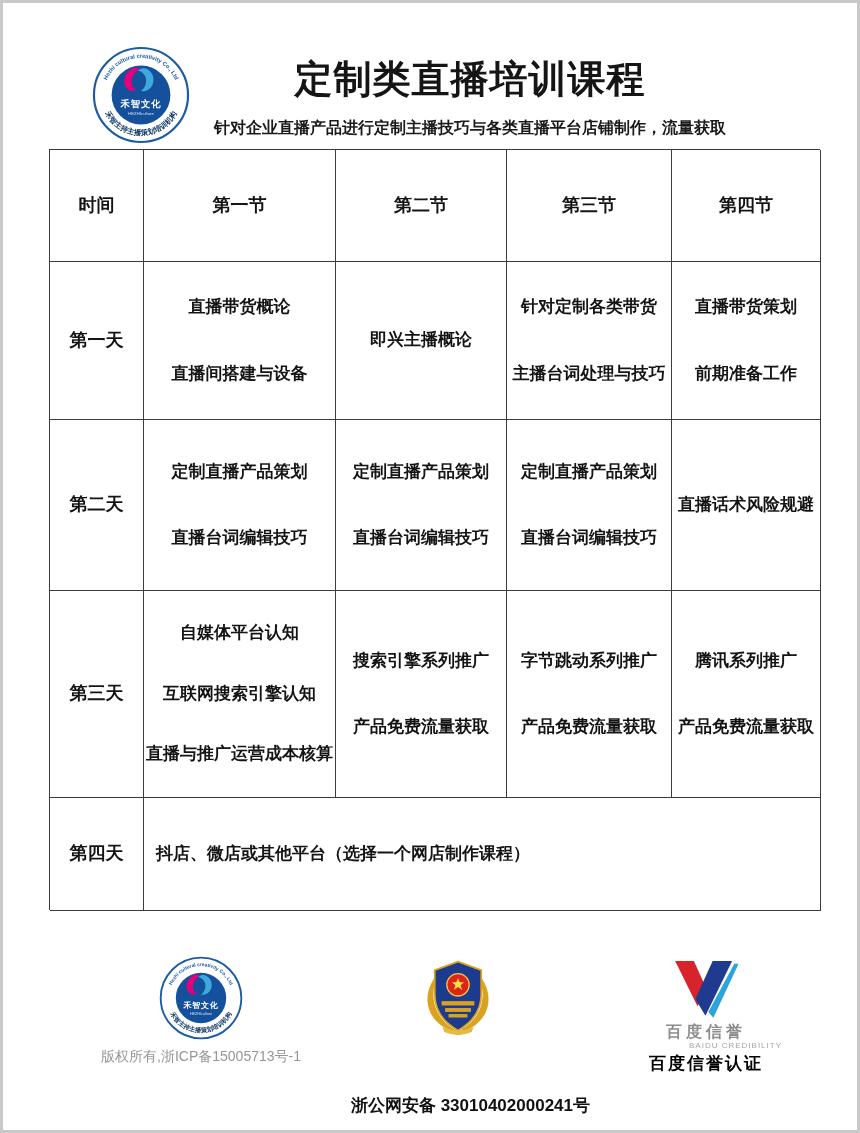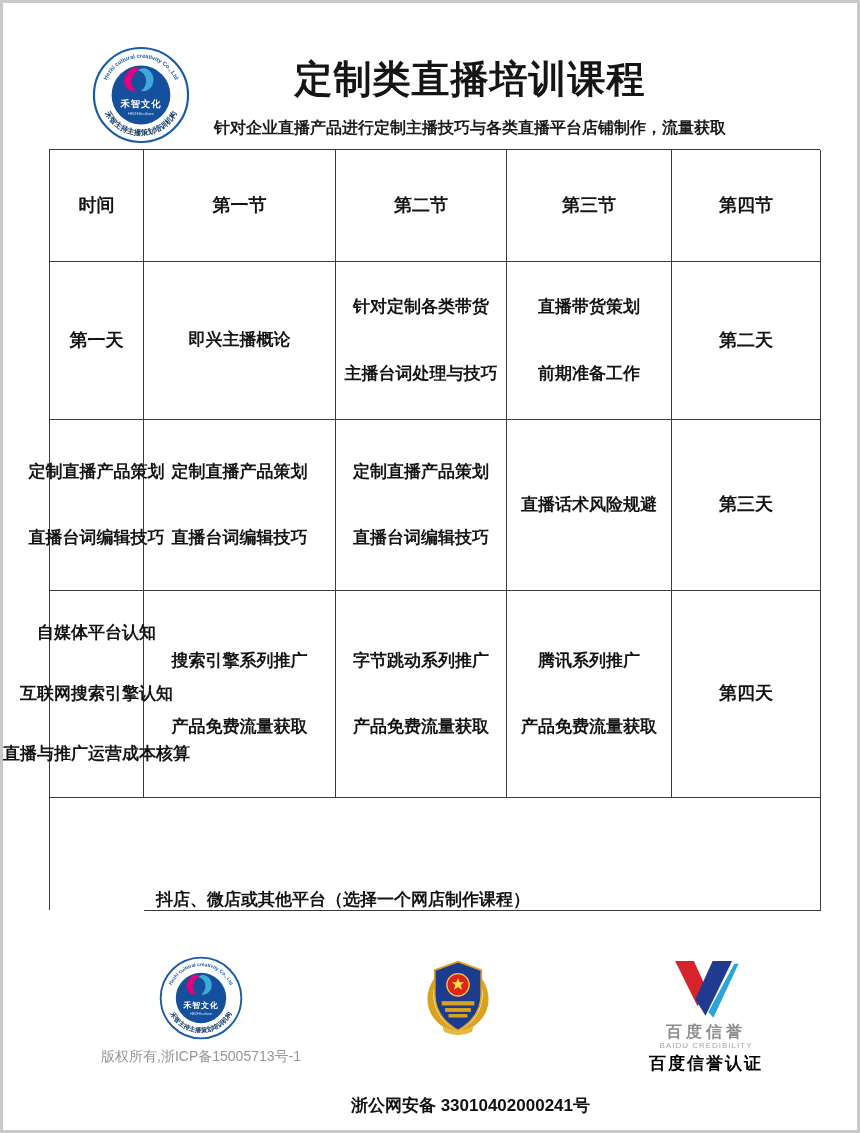--- a/index.html
+++ b/index.html
@@ -37,34 +37,34 @@
     display: flex; flex-direction: column;
     align-items: center; justify-content: center;
     gap: 46px;
     font-size: 17px; font-weight: 700; color: #141414;
     text-align: center; line-height: 1.2;
   }
   .cell .line { white-space: nowrap; }
   .cell.head, .cell.day { font-size: 18px; }
   .cell.span4 {
     grid-column: 2 / 6;
-    align-items: flex-start; justify-content: flex-end;
+    align-items: flex-start; justify-content: center;
     padding-left: 12px; text-align: left;
   }
   
   .footer-logo   { position: absolute; left: 159px; top: 956px; width: 84px; height: 84px; }
   .copyright     { position: absolute; left: 70px;  top: 1048px; width: 262px; text-align: center;
                    font-size: 14px; color: #969696; }
   .police-badge  { position: absolute; left: 415px; top: 953px; width: 86px; height: 86px; }
   .police-text   { position: absolute; left: 330px; top: 1046px; width: 260px; text-align: right;
                    font-size: 17px; font-weight: 700; color: #111; margin-top: 48px; }
   .baidu-logo    { position: absolute; left: 665px; top: 958px; width: 78px; height: 62px; }
   .baidu-name    { position: absolute; left: 630px; top: 1022px; width: 152px; text-align: center;
                    font-size: 16px; font-weight: 700; color: #8d8d8d; letter-spacing: 4px; }
-  .baidu-en      { position: absolute; left: 630px; top: 1041px; width: 152px; text-align: center;
+  .baidu-en      { position: absolute; left: 630px; top: 1041px; width: 152px; text-align: right;
                    font-size: 8px;  color: #a5a5a5; letter-spacing: 1px; }
   .baidu-cert    { position: absolute; left: 622px; top: 1052px; width: 168px; text-align: center;
                    font-size: 17px; font-weight: 700; color: #000000; letter-spacing: 2px; }
 </style>
 </head>
 <body>
 
 <div class="page-frame"></div>
 
 <svg class="header-logo" viewBox="0 0 100 100">
@@ -105,20 +105,24 @@
   <div class="cell head">
       <div class="line">第三节</div>
     </div>
   <div class="cell head">
       <div class="line">第四节</div>
     </div>
 
   <div class="cell day">
       <div class="line">第一天</div>
     </div>
+  <div class="cell">
+    <div class="line">直播带货概论</div>
+    <div class="line">直播间搭建与设备</div>
+  </div>
   <div class="cell">
     <div class="line">即兴主播概论</div>
   </div>
   <div class="cell">
     <div class="line">针对定制各类带货</div>
     <div class="line">主播台词处理与技巧</div>
   </div>
   <div class="cell">
     <div class="line">直播带货策划</div>
     <div class="line">前期准备工作</div>

